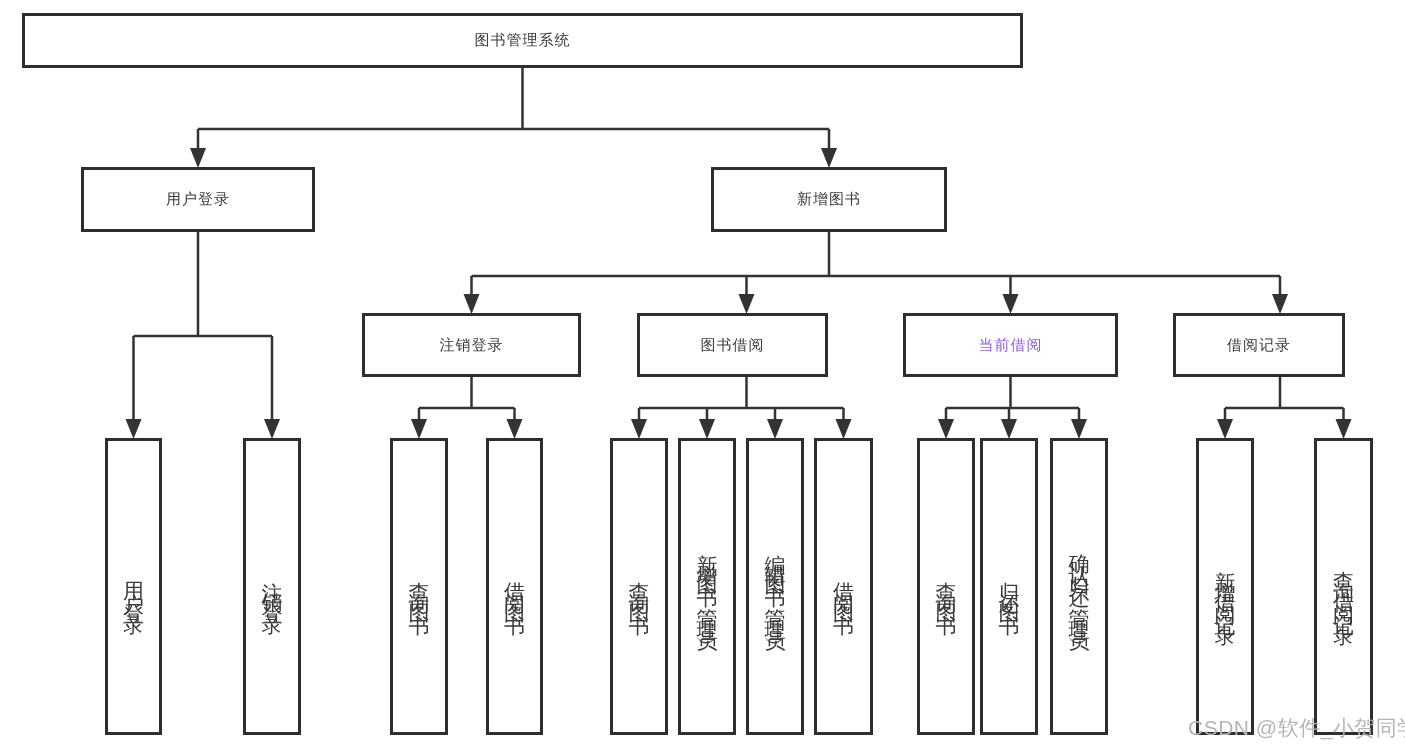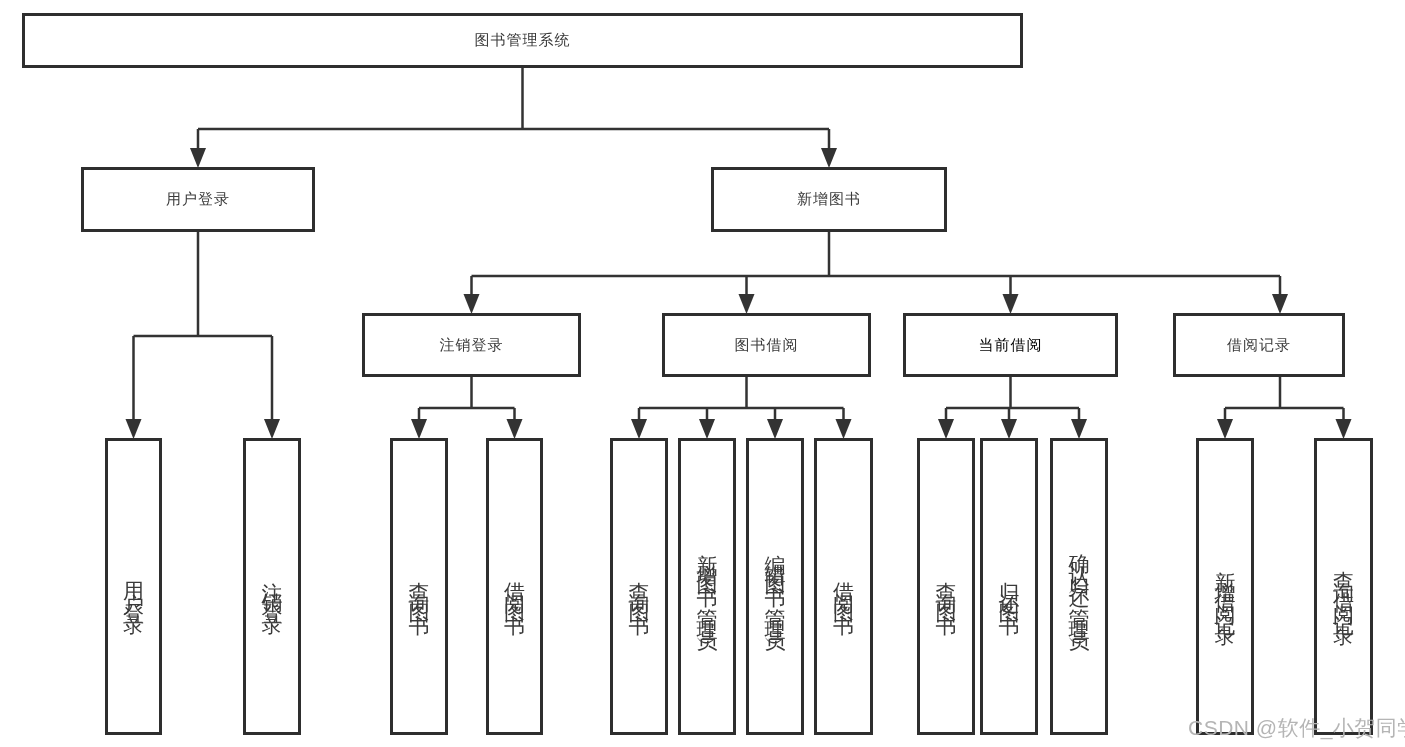--- a/index.html
+++ b/index.html
@@ -90,25 +90,25 @@
       </div>
       <div class="node horizontal" style="left: 81px; top: 167px; width: 234px; height: 65px; border-color: rgb(46, 46, 46);">
         <span class="label" style="color: rgb(58, 58, 58);">用户登录</span>
       </div>
       <div class="node horizontal" style="left: 711px; top: 167px; width: 236px; height: 65px; border-color: rgb(46, 46, 46);">
         <span class="label" style="color: rgb(58, 58, 58);">新增图书</span>
       </div>
       <div class="node horizontal" style="left: 362px; top: 313px; width: 219px; height: 64px; border-color: rgb(46, 46, 46);">
         <span class="label" style="color: rgb(58, 58, 58);">注销登录</span>
       </div>
-      <div class="node horizontal" style="left: 637px; top: 313px; width: 209px; height: 64px; border-color: rgb(46, 46, 46); margin-left: 25px;">
+      <div class="node horizontal" style="left: 637px; top: 313px; width: 191px; height: 64px; border-color: rgb(46, 46, 46);">
         <span class="label" style="color: rgb(58, 58, 58);">图书借阅</span>
       </div>
       <div class="node horizontal" style="left: 903px; top: 313px; width: 215px; height: 64px; border-color: rgb(46, 46, 46);">
-        <span class="label" style="color: #000000;">当前借阅</span>
+        <span class="label" style="color: #8b5cf6;">当前借阅</span>
       </div>
       <div class="node horizontal" style="left: 1173px; top: 313px; width: 172px; height: 64px; border-color: rgb(46, 46, 46);">
         <span class="label" style="color: rgb(58, 58, 58);">借阅记录</span>
       </div>
       <div class="node vertical" style="left: 105px; top: 438px; width: 57px; height: 297px; border-color: rgb(46, 46, 46);">
         <span class="label" style="color: rgb(58, 58, 58);">用户登录</span>
       </div>
       <div class="node vertical" style="left: 243px; top: 438px; width: 58px; height: 297px; border-color: rgb(46, 46, 46);">
         <span class="label" style="color: rgb(58, 58, 58);">注销登录</span>
       </div>

